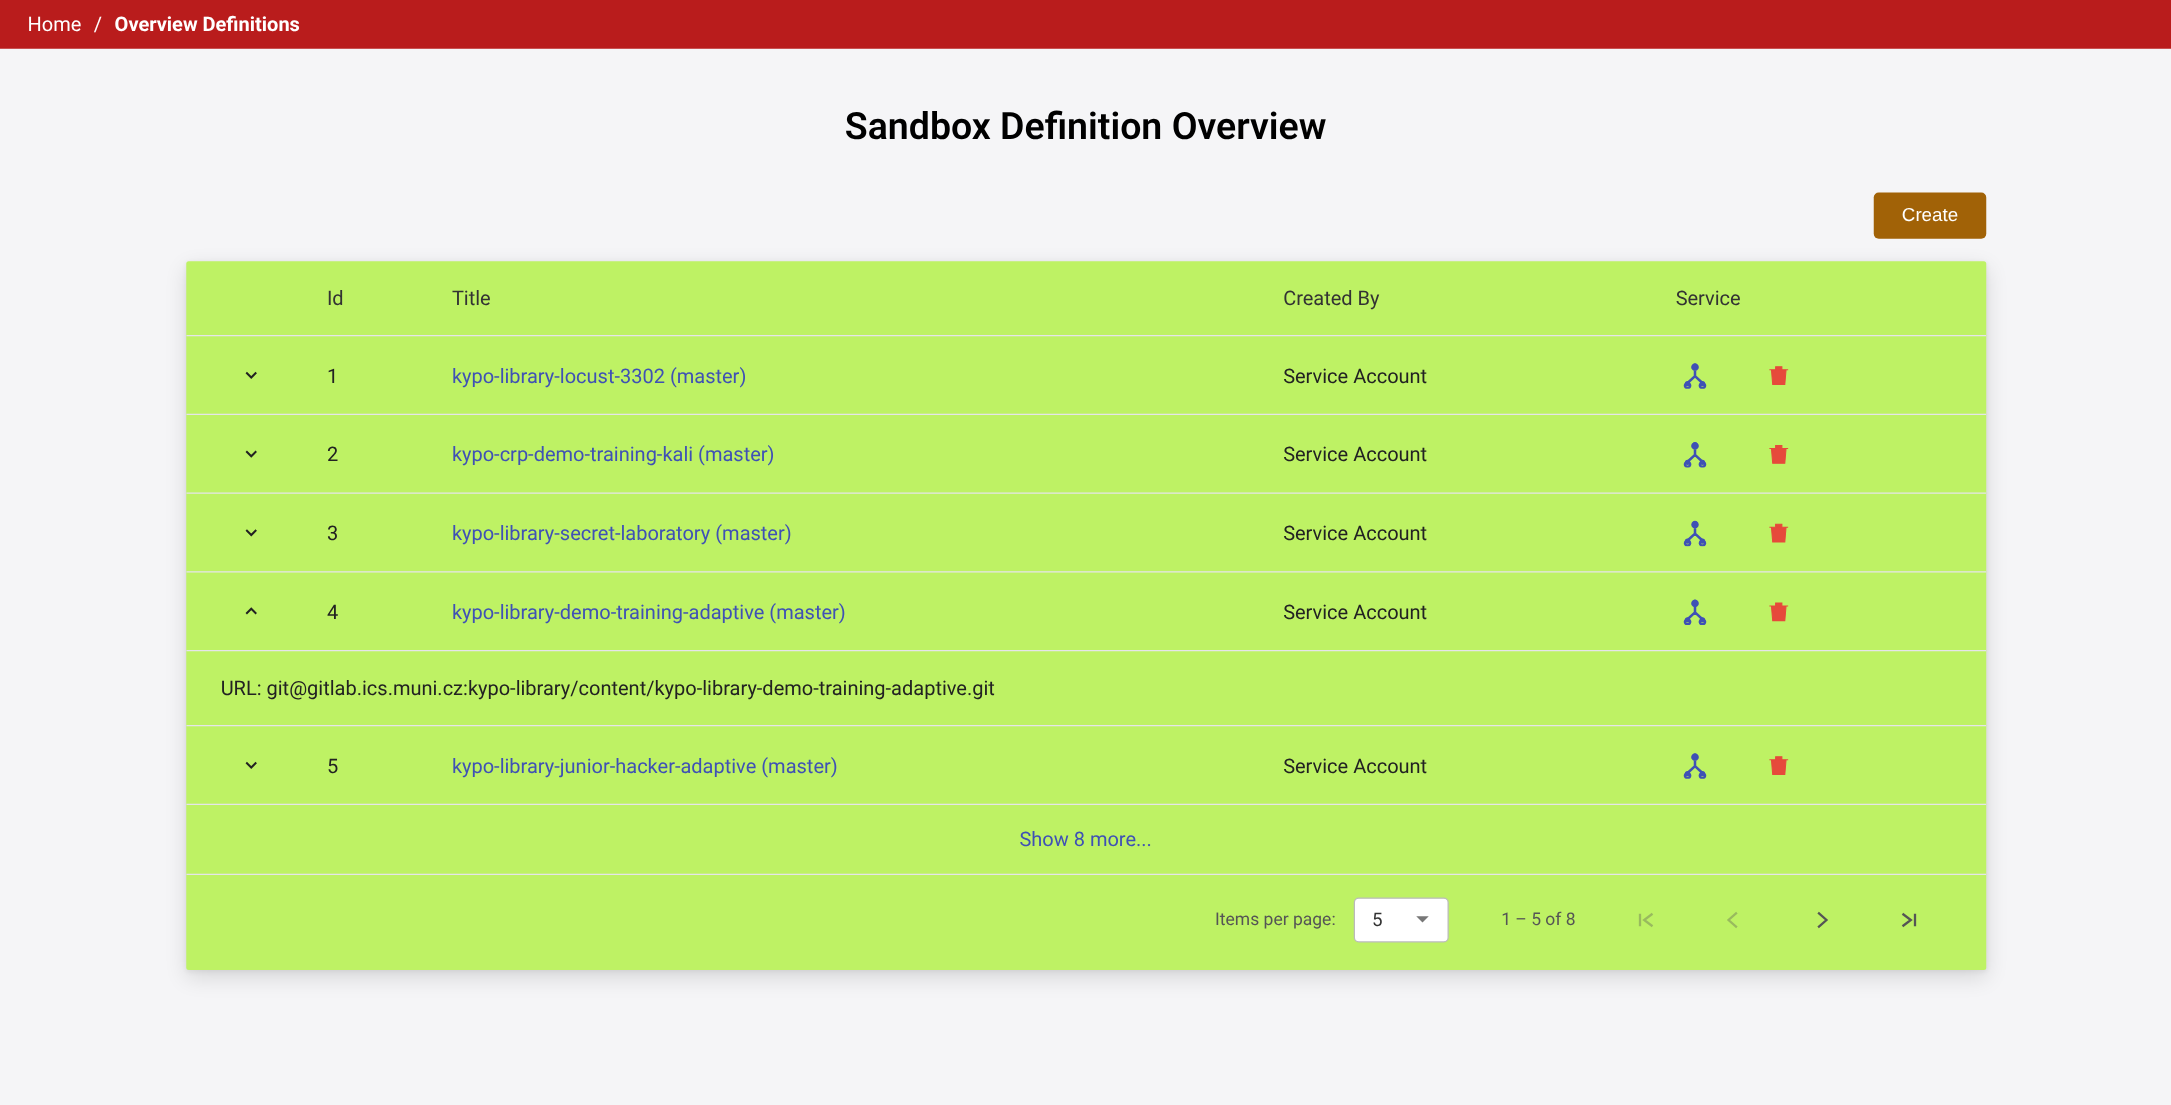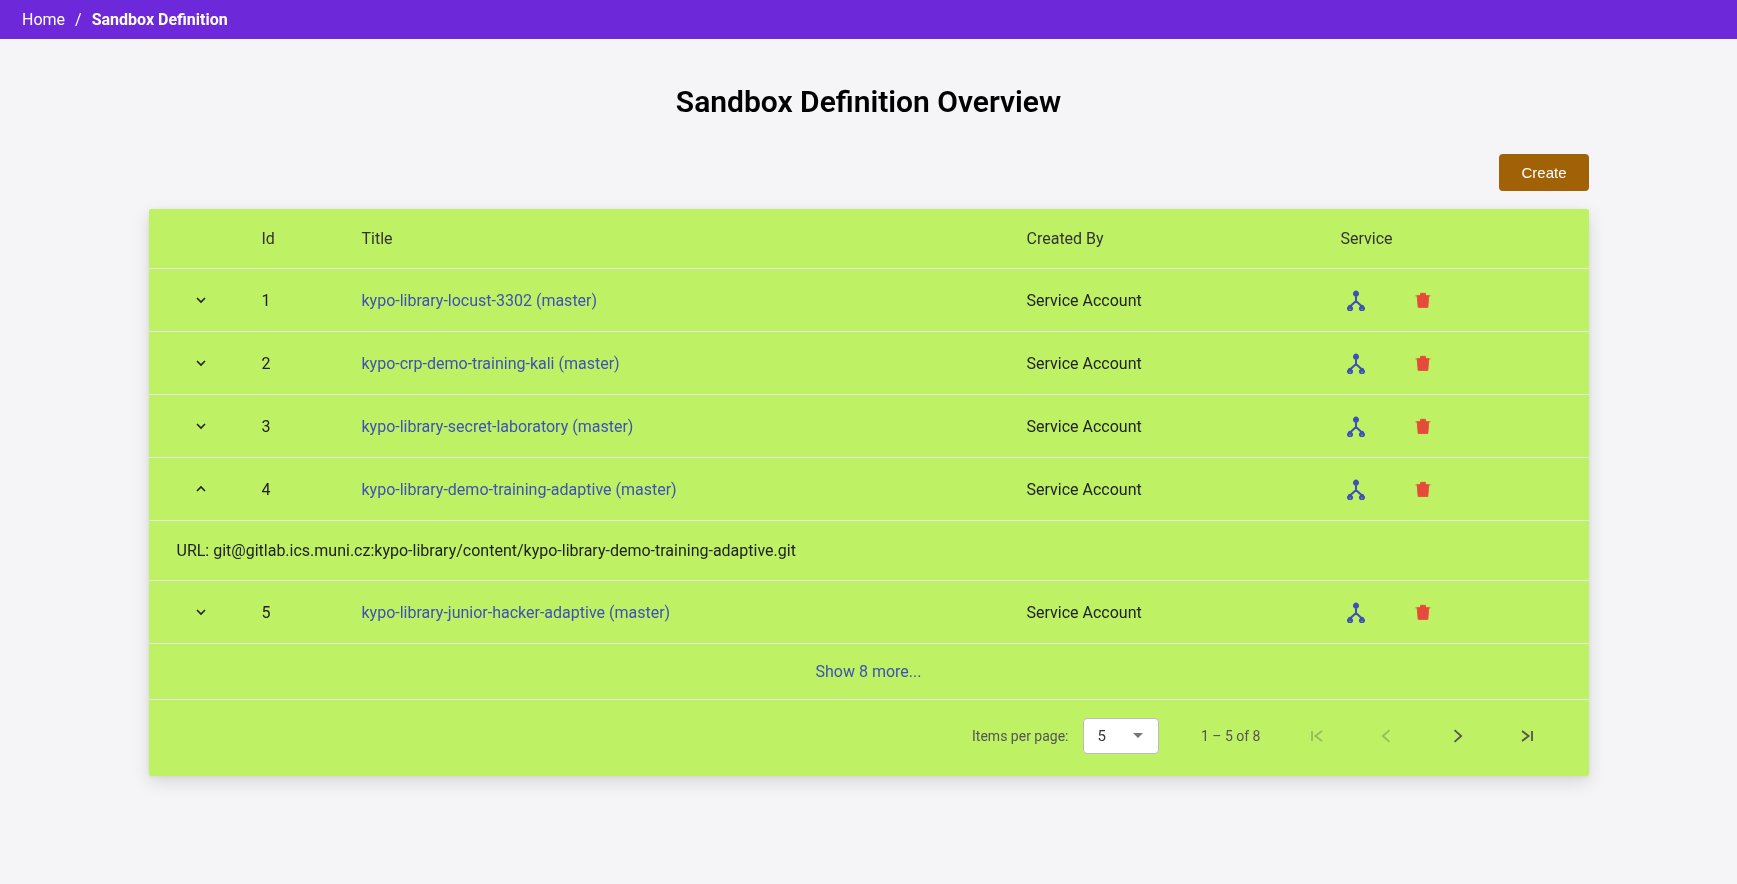--- a/index.html
+++ b/index.html
@@ -3,21 +3,21 @@
 <meta charset="utf-8">
 <style>
   * { box-sizing: border-box; margin: 0; padding: 0; }
   body {
     font-family: "Segoe UI", Roboto, "Helvetica Neue", Arial, sans-serif;
     background: #f5f5f7;
     color: #222;
     font-size: 15px;
   }
   .breadcrumb-bar {
-    background: #6d28d9;
+    background: #b91c1c;
     color: #fff;
     padding: 10px 22px;
     font-size: 16px;
     display: flex;
     align-items: center;
     gap: 10px;
   }
   .breadcrumb-link { color:#fff; text-decoration:none; }
   .breadcrumb-sep { color:#fff; }
   .breadcrumb-current { font-weight:700; }
@@ -99,21 +99,21 @@
   .nav-btn.disabled svg { opacity:.35; }
 
   svg { display:block; }
 </style>
 </head>
 <body>
 
 <div class="breadcrumb-bar">
   <a href="#" class="breadcrumb-link">Home</a>
   <span class="breadcrumb-sep">/</span>
-  <span class="breadcrumb-current">Sandbox Definition</span>
+  <span class="breadcrumb-current">Overview Definitions</span>
 </div>
 
 <div class="page-wrap">
   <h1 class="page-title">Sandbox Definition Overview</h1>
 
   <div class="top-actions">
     <button class="btn-primary">Create</button>
   </div>
 
   <div class="card">

